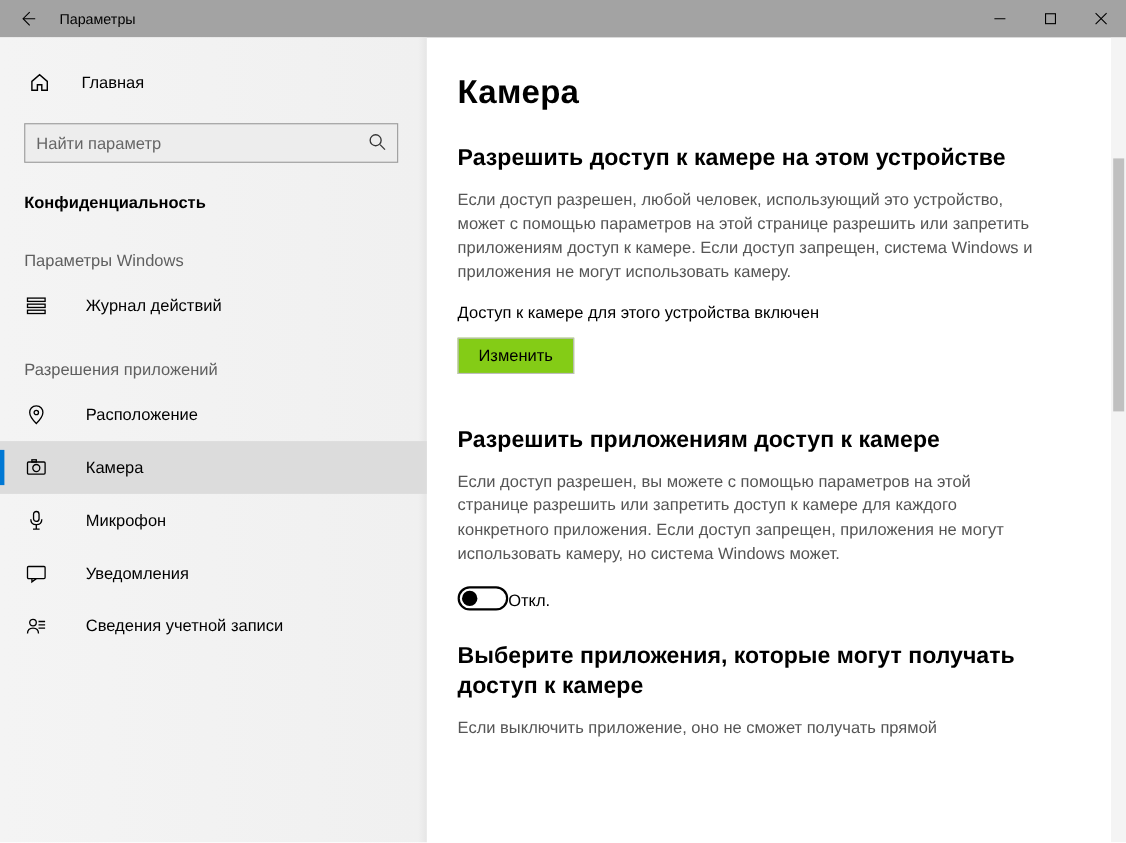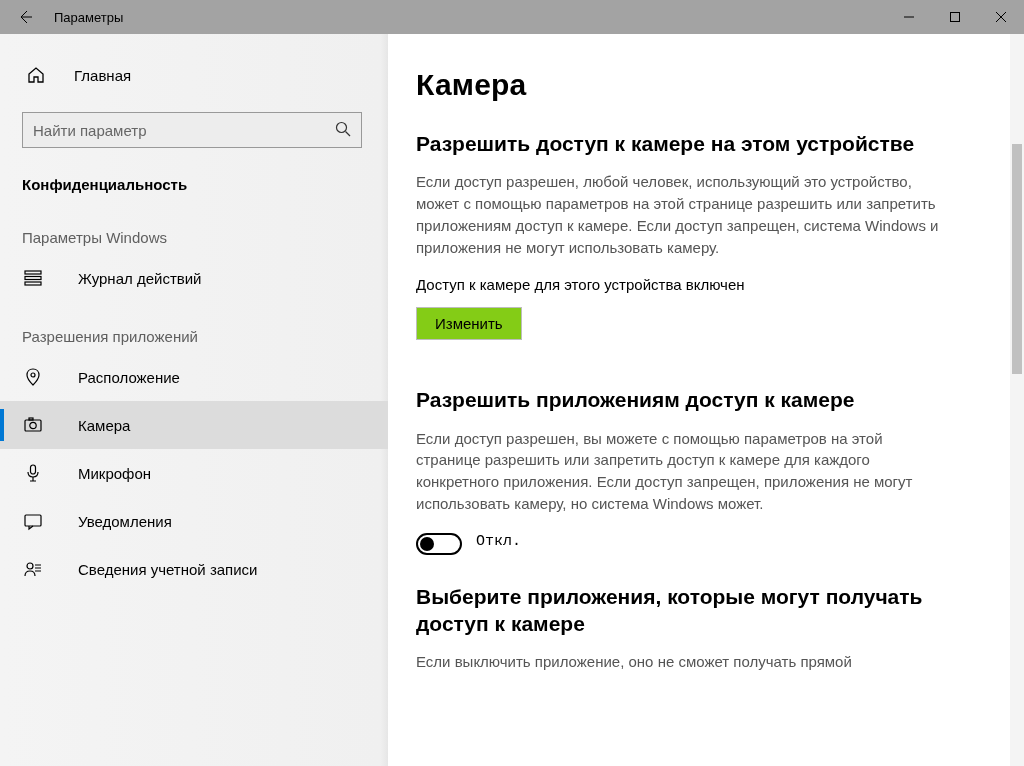--- a/index.html
+++ b/index.html
@@ -25,21 +25,21 @@
   .nav-item .nicon { width:22px; display:flex; justify-content:center; color:#000; }
   .nav-item.active { background:#dcdcdc; }
   .nav-item.active::before { content:""; position:absolute; left:0; top:8px; bottom:8px; width:4px; background:#0078d4; }
   .content { flex:1; position:relative; padding: 34px 40px 0 28px; overflow:hidden; }
   .content h1 { font-size:30px; font-weight:600; margin-bottom:28px; letter-spacing:0.2px; }
   .section-h { font-size:21px; font-weight:600; margin-bottom:14px; line-height:1.3; }
   .para { font-size:15px; color:#555; line-height:1.45; margin-bottom:18px; max-width:530px; }
   .status-line { font-size:15px; color:#000; margin-bottom:14px; }
   .btn { display:inline-block; background:#84cc16; border:1px solid #bdbdbd; padding:7px 18px; font-size:15px; color:#000; cursor:default; }
   .gap { height:46px; }
-  .toggle-row { display:flex; align-items:flex-start; gap:14px; margin: 8px 0 28px 0; font-family: Liberation Mono, monospace; }
+  .toggle-row { display:flex; align-items:flex-end; margin: 8px 0 28px 0; }
   .toggle { width:46px; height:22px; border:2px solid #000; border-radius:12px; position:relative; background:#fff; }
   .toggle .knob { position:absolute; left:2px; top:2px; width:14px; height:14px; border-radius:50%; background:#000; }
   .toggle-label { font-size:15px; }
   .vscroll { position:absolute; right:0; top:0; bottom:0; width:14px; background:#f4f4f4; }
   .vscroll .thumb { position:absolute; left:2px; right:2px; top:110px; height:230px; background:#c0c0c0; border-radius:0; }
   svg { display:block; }
 </style>
 </head>
 <body>
 

